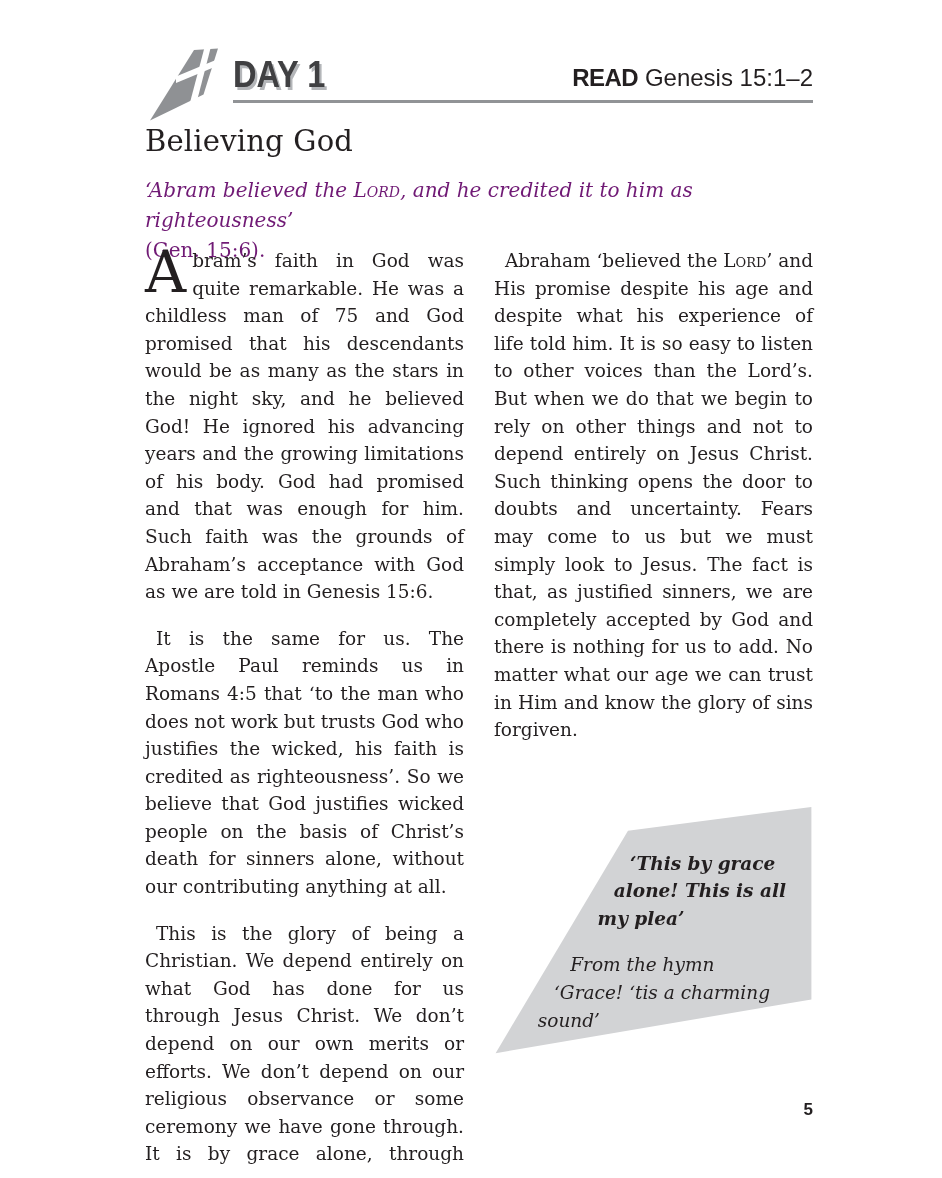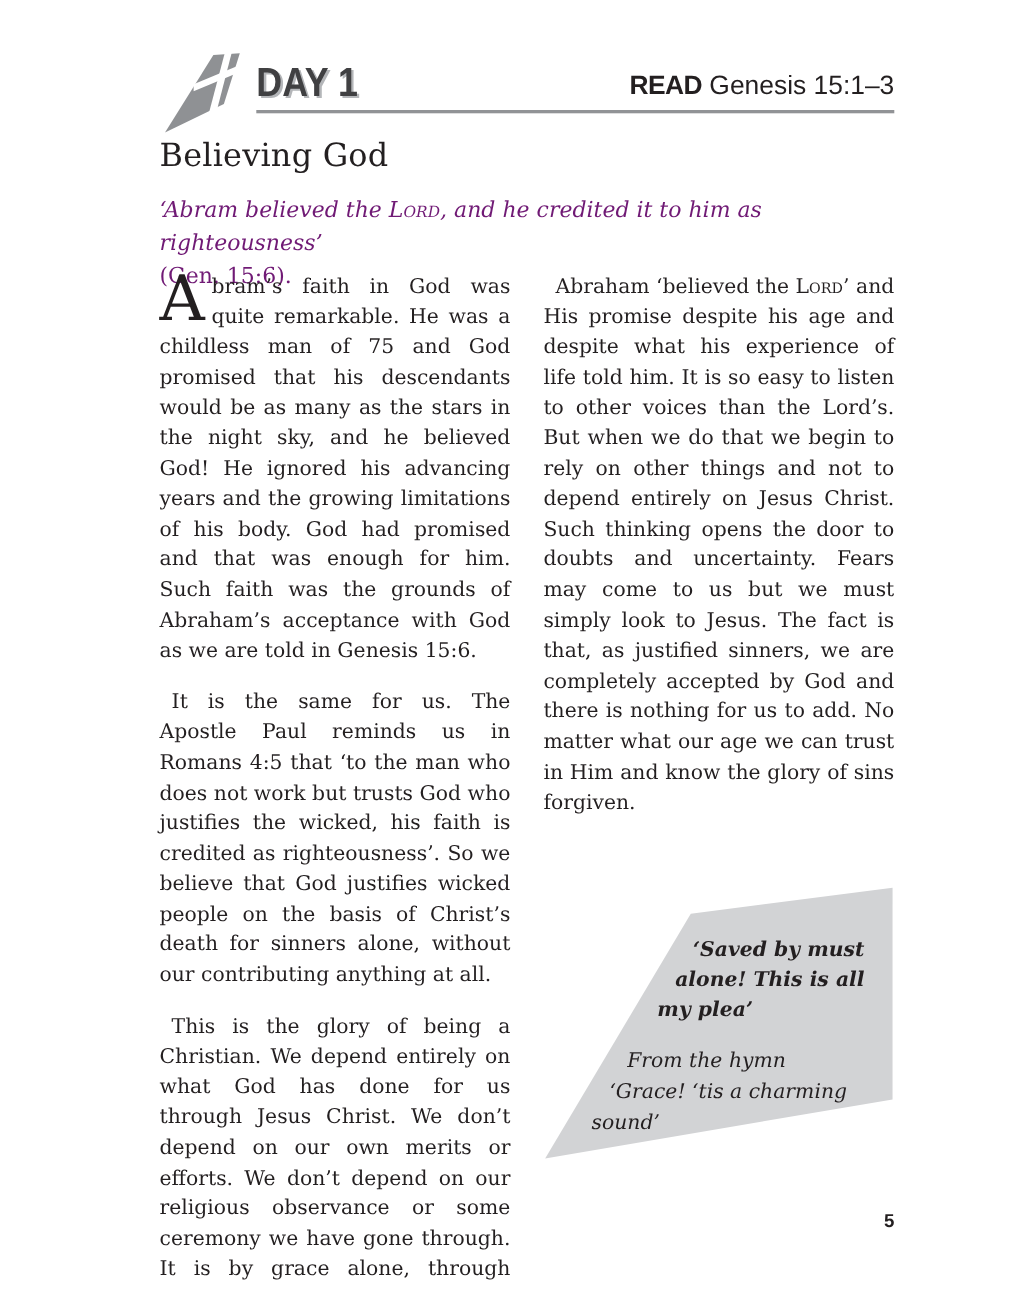--- a/index.html
+++ b/index.html
@@ -156,21 +156,21 @@
 
     <polygon points="64.5,3.5 70.8,3.3 57.5,55 50,58.5" fill="#ffffff"></polygon>
 
     <polygon points="36,32.5 83,13 83,19.5 36,39" fill="#ffffff"></polygon>
   </svg>
 
   <div class="day-title">DAY 1</div>
 
   <div class="read-line">
     <span class="read-bold">READ</span>
-    <span>Genesis 15:1–3</span>
+    <span>Genesis 15:1–2</span>
   </div>
 
   <div class="header-rule"></div>
 
   <h1 class="page-title">Believing God</h1>
 
   <p class="scripture">
     <em>
       <span>‘Abram believed the </span><span class="lord">Lord</span><span>, and he credited it to him as righteousness’</span>
     </em>
@@ -187,21 +187,21 @@
       <p class="indent cont-end">This is the glory of being a Christian. We depend entirely on what God has done for us through Jesus Christ. We don’t depend on our own merits or efforts. We don’t depend on our religious observance or some ceremony we have gone through. It is by grace alone, through</p>
     </div>
 
     <div class="col">
       <p class="indent">
         <span>Abraham ‘believed the </span><span class="lord">Lord</span><span>’ and His promise despite his age and despite what his experience of life told him. It is so easy to listen to other voices than the Lord’s. But when we do that we begin to rely on other things and not to depend entirely on Jesus Christ. Such thinking opens the door to doubts and uncertainty. Fears may come to us but we must simply look to Jesus. The fact is that, as justified sinners, we are completely accepted by God and there is nothing for us to add. No matter what our age we can trust in Him and know the glory of sins forgiven.</span>
       </p>
 
       <div class="pull-quote">
         <div class="pq-slant"></div>
-        <p class="pq-quote">‘Saved by must alone! This is all my plea’</p>
+        <p class="pq-quote">‘This by grace alone! This is all my plea’</p>
         <p class="pq-attr">From the hymn ‘Grace! ‘tis a charming sound’</p>
       </div>
     </div>
 
   </div>
 
   <div class="page-number">5</div>
 
 </div>
 

